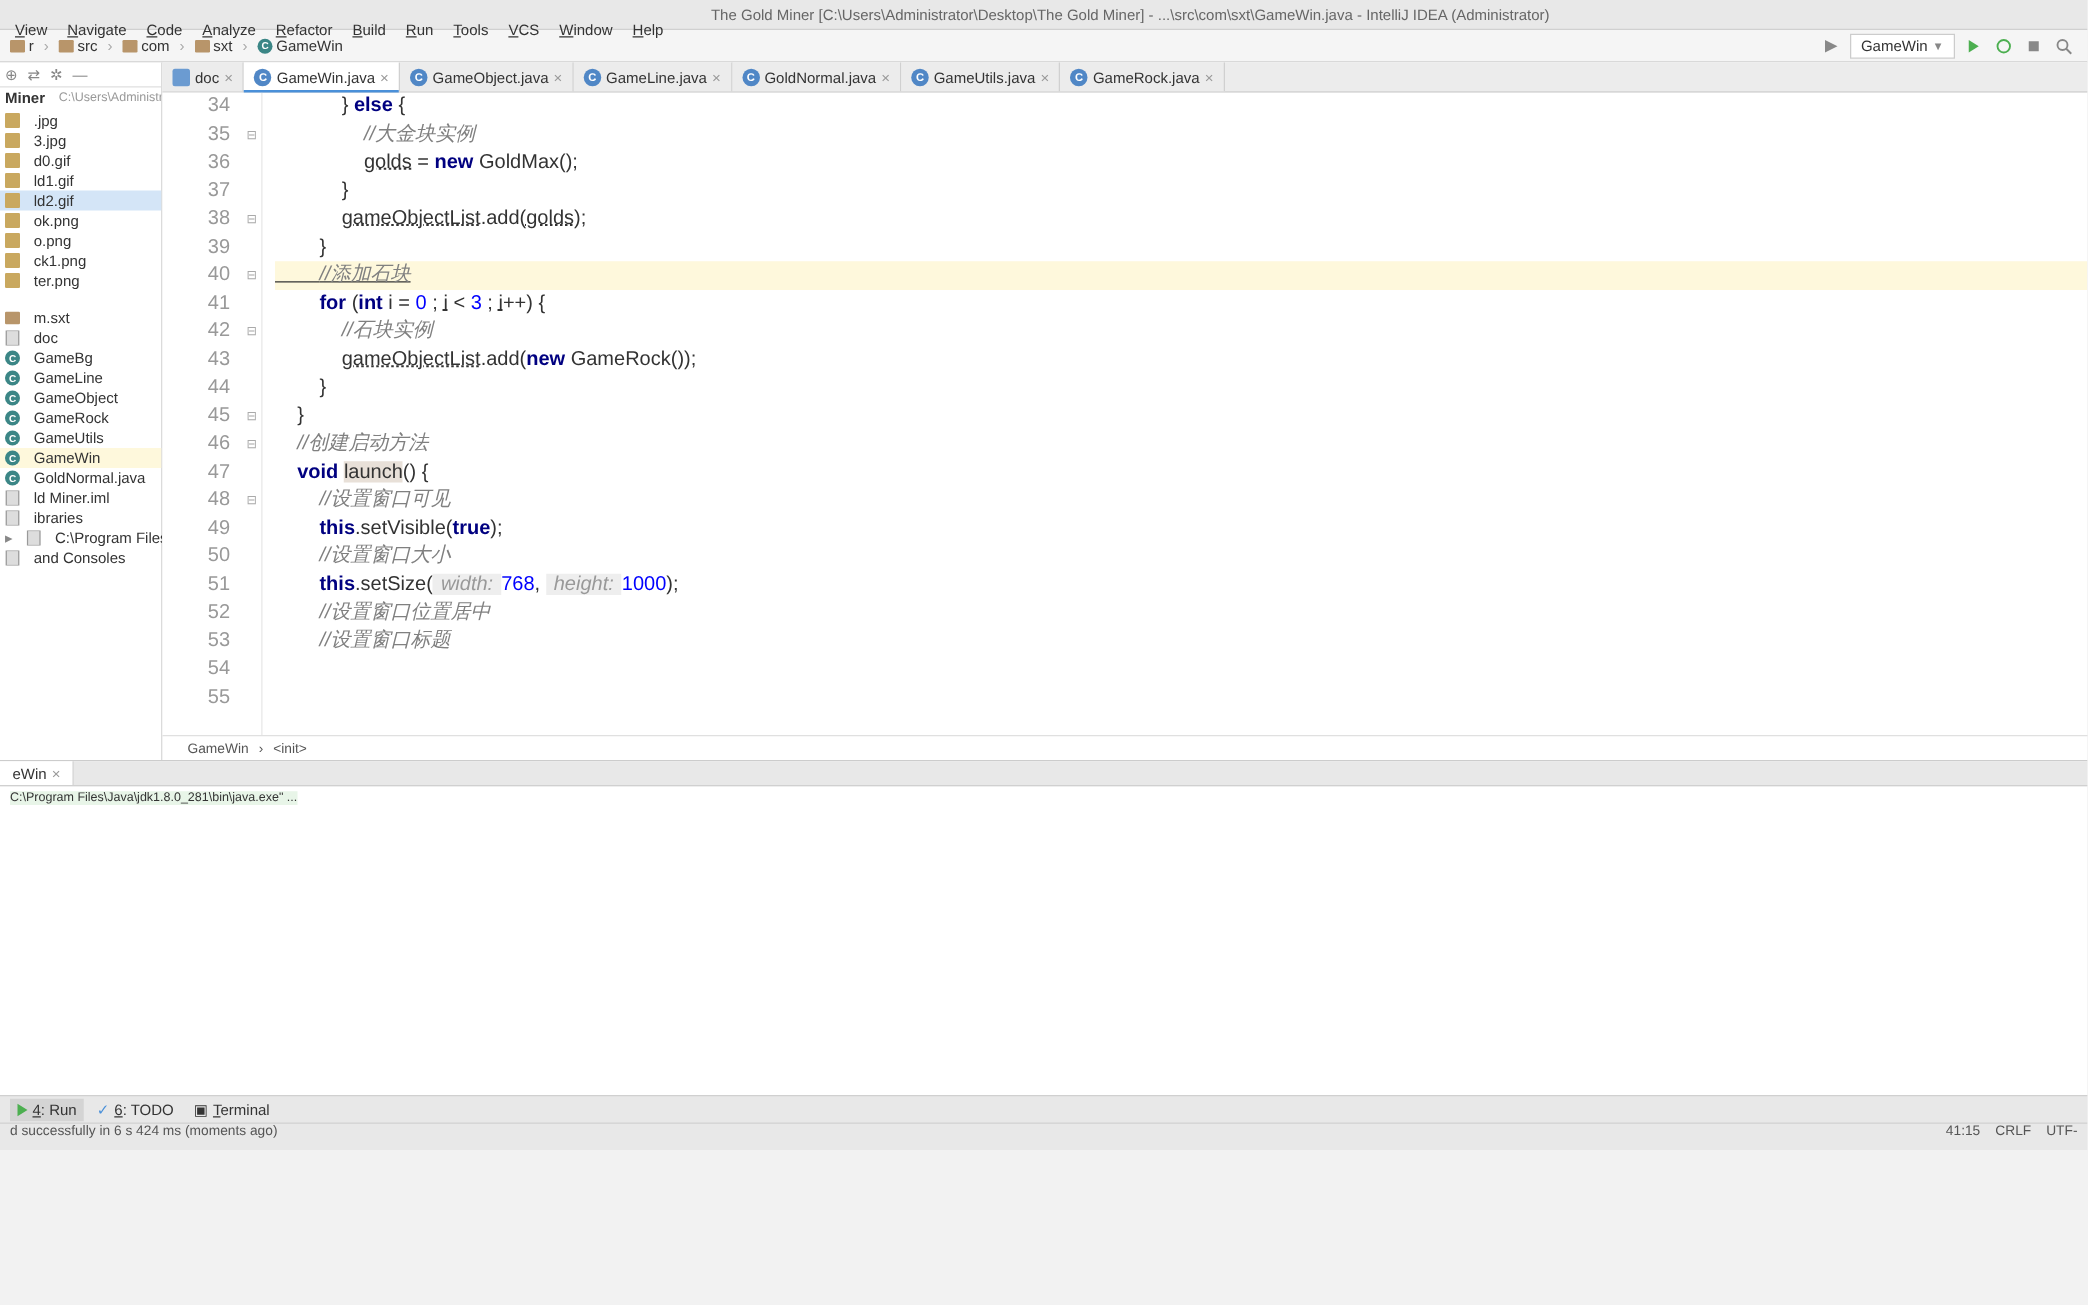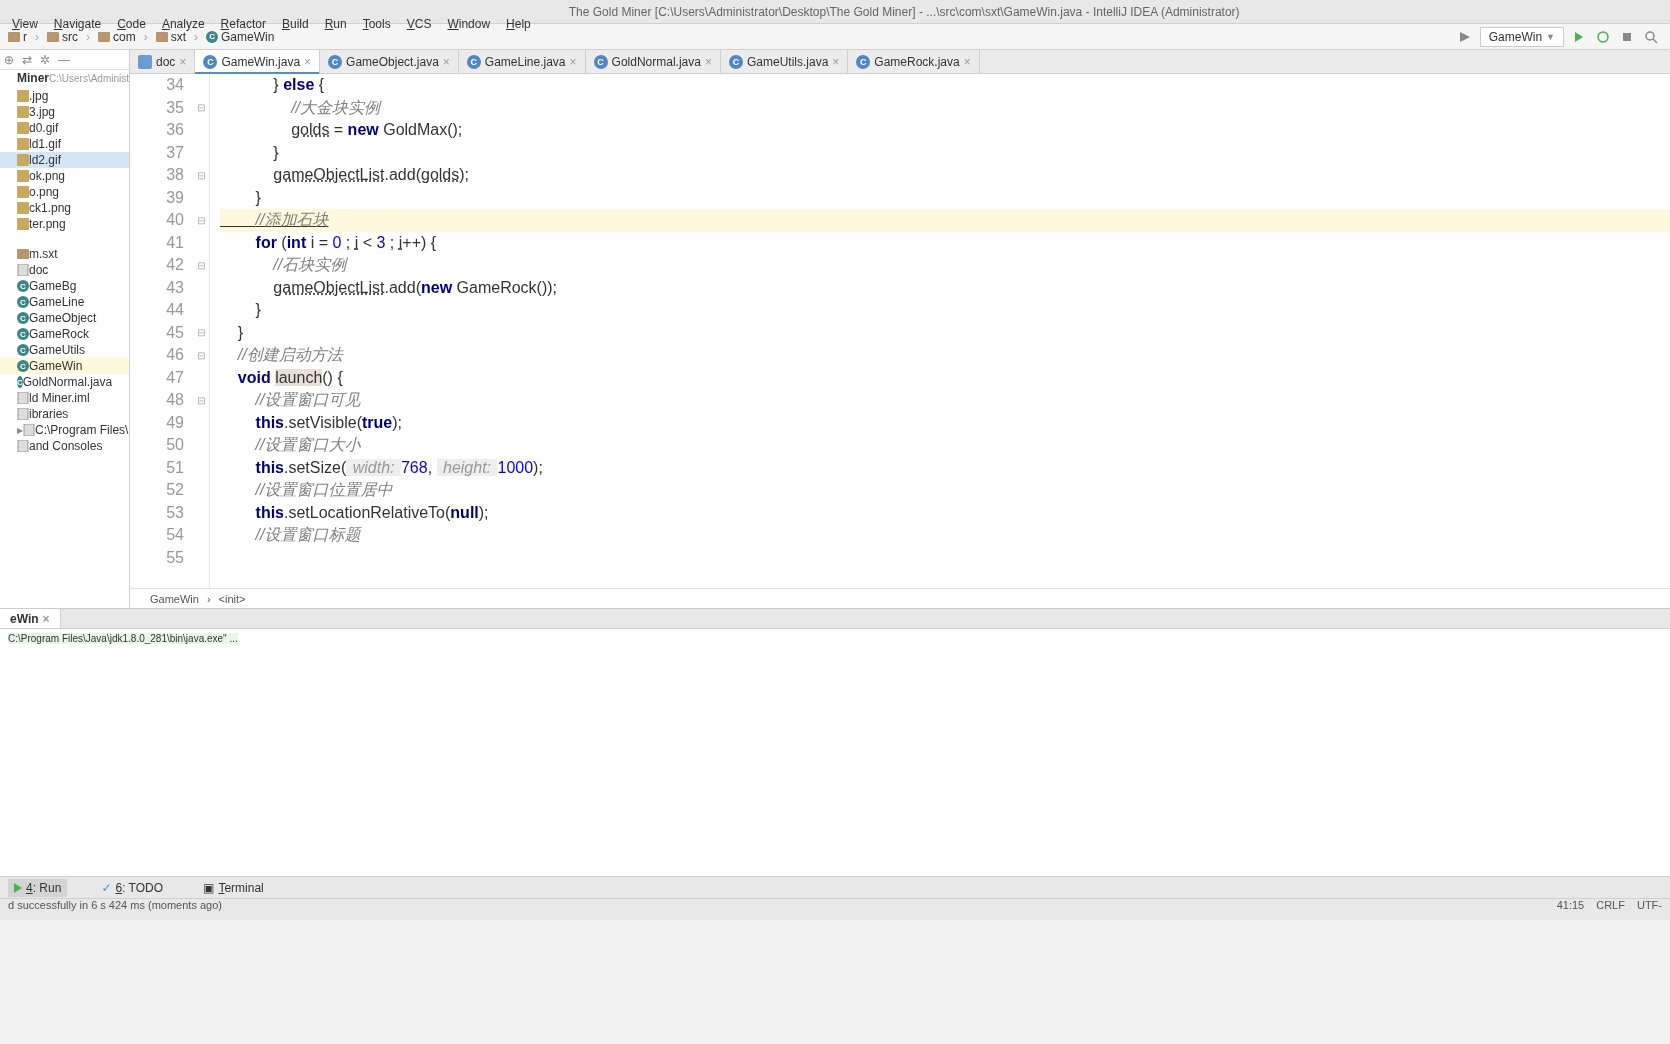--- a/index.html
+++ b/index.html
@@ -21,21 +21,21 @@
     .nav-btn { width: 18px; height: 18px; display: flex; align-items: center; justify-content: center; color: #666; cursor: pointer; }
     .dropdown { padding: 2px 8px; background: #fff; border: 1px solid #ccc; display: flex; align-items: center; gap: 4px; }
     
     .main { display: flex; height: 558px; }
     
     .sidebar { width: 130px; background: #fff; border-right: 1px solid #d0d0d0; overflow: hidden; }
     .sidebar-header { height: 20px; border-bottom: 1px solid #e0e0e0; display: flex; align-items: center; justify-content: space-between; padding: 0 4px; }
     .sidebar-tools { display: flex; gap: 4px; }
     .tool-icon { width: 14px; height: 14px; color: #888; cursor: pointer; }
     .tree { padding: 2px 0; overflow-y: auto; height: 536px; }
-    .tree-item { padding: 1px 17px; display: flex; align-items: center; gap: 0; white-space: nowrap; cursor: pointer; }
+    .tree-item { padding: 1px 4px; display: flex; align-items: center; gap: 11px; white-space: nowrap; cursor: pointer; }
     .tree-item.selected { background: #d4e5f7; }
     .tree-item.highlighted { background: #fef8dc; }
     .file-icon { width: 12px; height: 12px; flex-shrink: 0; }
     
     .editor-area { flex: 1; display: flex; flex-direction: column; background: #fff; }
     .tabs { height: 24px; display: flex; border-bottom: 1px solid #d0d0d0; background: #ececec; }
     .tab { padding: 3px 8px; display: flex; align-items: center; gap: 4px; border-right: 1px solid #d0d0d0; cursor: pointer; background: #ececec; position: relative; }
     .tab.active { background: #fff; }
     .tab.active::after { content: ''; position: absolute; bottom: -1px; left: 0; right: 0; height: 2px; background: #4a90d9; }
     .tab-close { color: #999; cursor: pointer; }
@@ -53,26 +53,26 @@
     .kw { color: #000080; font-weight: bold; }
     .comment { color: #808080; font-style: italic; }
     .num { color: #0000ff; }
     .param-hint { background: #eee; color: #999; font-style: italic; padding: 0 2px; }
     .highlight-name { background: #e8e0d8; }
     .underline-field { text-decoration: underline dotted; }
     
     .crumb-bar { height: 20px; border-top: 1px solid #e0e0e0; padding: 2px 20px; display: flex; align-items: center; gap: 8px; font-size: 11px; color: #555; }
     
     .run-panel { border-top: 1px solid #ccc; background: #fff; height: 268px; }
-    .run-tabs { height: 20px; background: #e8e8e8; display: flex; border-bottom: 1px solid #d0d0d0; font-weight: bold; }
+    .run-tabs { height: 20px; background: #e8e8e8; display: flex; border-bottom: 1px solid #d0d0d0; }
     .run-tab { padding: 2px 10px; background: #fff; border-right: 1px solid #d0d0d0; display: flex; align-items: center; gap: 4px; }
     .run-content { padding: 4px 8px; font-family: "Consolas", monospace; font-size: 10px; }
     .run-cmd { background: #e8f5e8; display: inline; }
     
-    .bottom-tabs { height: 22px; border-top: 1px solid #d0d0d0; background: #e8e8e8; display: flex; align-items: center; padding: 0 8px; gap: 28px; }
+    .bottom-tabs { height: 22px; border-top: 1px solid #d0d0d0; background: #e8e8e8; display: flex; align-items: center; padding: 0 8px; gap: 4px; }
     .btab { display: flex; align-items: center; gap: 4px; padding: 2px 6px; cursor: pointer; }
     .btab.active { background: #d4d4d4; }
     
     .status-bar { height: 22px; border-top: 1px solid #d0d0d0; background: #e8e8e8; display: flex; justify-content: space-between; padding: 0 8px; font-size: 11px; color: #555; }
     .status-right { display: flex; gap: 12px; }
     
     svg { display: block; }
     .play-icon { width: 0; height: 0; border-left: 8px solid #4caf50; border-top: 5px solid transparent; border-bottom: 5px solid transparent; }
   </style>
 </head>
@@ -393,21 +393,20 @@
           <div class="code-line">            <span class="underline-field">gameObjectList</span>.add(<span class="kw">new</span> GameRock());</div>
           <div class="code-line">        }</div>
           <div class="code-line">    }</div>
           <div class="code-line">    <span class="comment">//创建启动方法</span></div>
           <div class="code-line">    <span class="kw">void</span> <span class="highlight-name">launch</span>() {</div>
           <div class="code-line">        <span class="comment">//设置窗口可见</span></div>
           <div class="code-line">        <span class="kw">this</span>.setVisible(<span class="kw">true</span>);</div>
           <div class="code-line">        <span class="comment">//设置窗口大小</span></div>
           <div class="code-line">        <span class="kw">this</span>.setSize(<span class="param-hint"> width: </span><span class="num">768</span>, <span class="param-hint"> height: </span><span class="num">1000</span>);</div>
           <div class="code-line">        <span class="comment">//设置窗口位置居中</span></div>
-          <div class="code-line">        <span class="kw">this</span>.setLocationRelativeTo(<span class="kw">null</span>);</div>
           <div class="code-line">        <span class="comment">//设置窗口标题</span></div>
         </div>
     </div>
     <div class="crumb-bar">
       <span>GameWin</span>
       <span>›</span>
       <span>&lt;init&gt;</span>
     </div>
   </div>
 </div>

